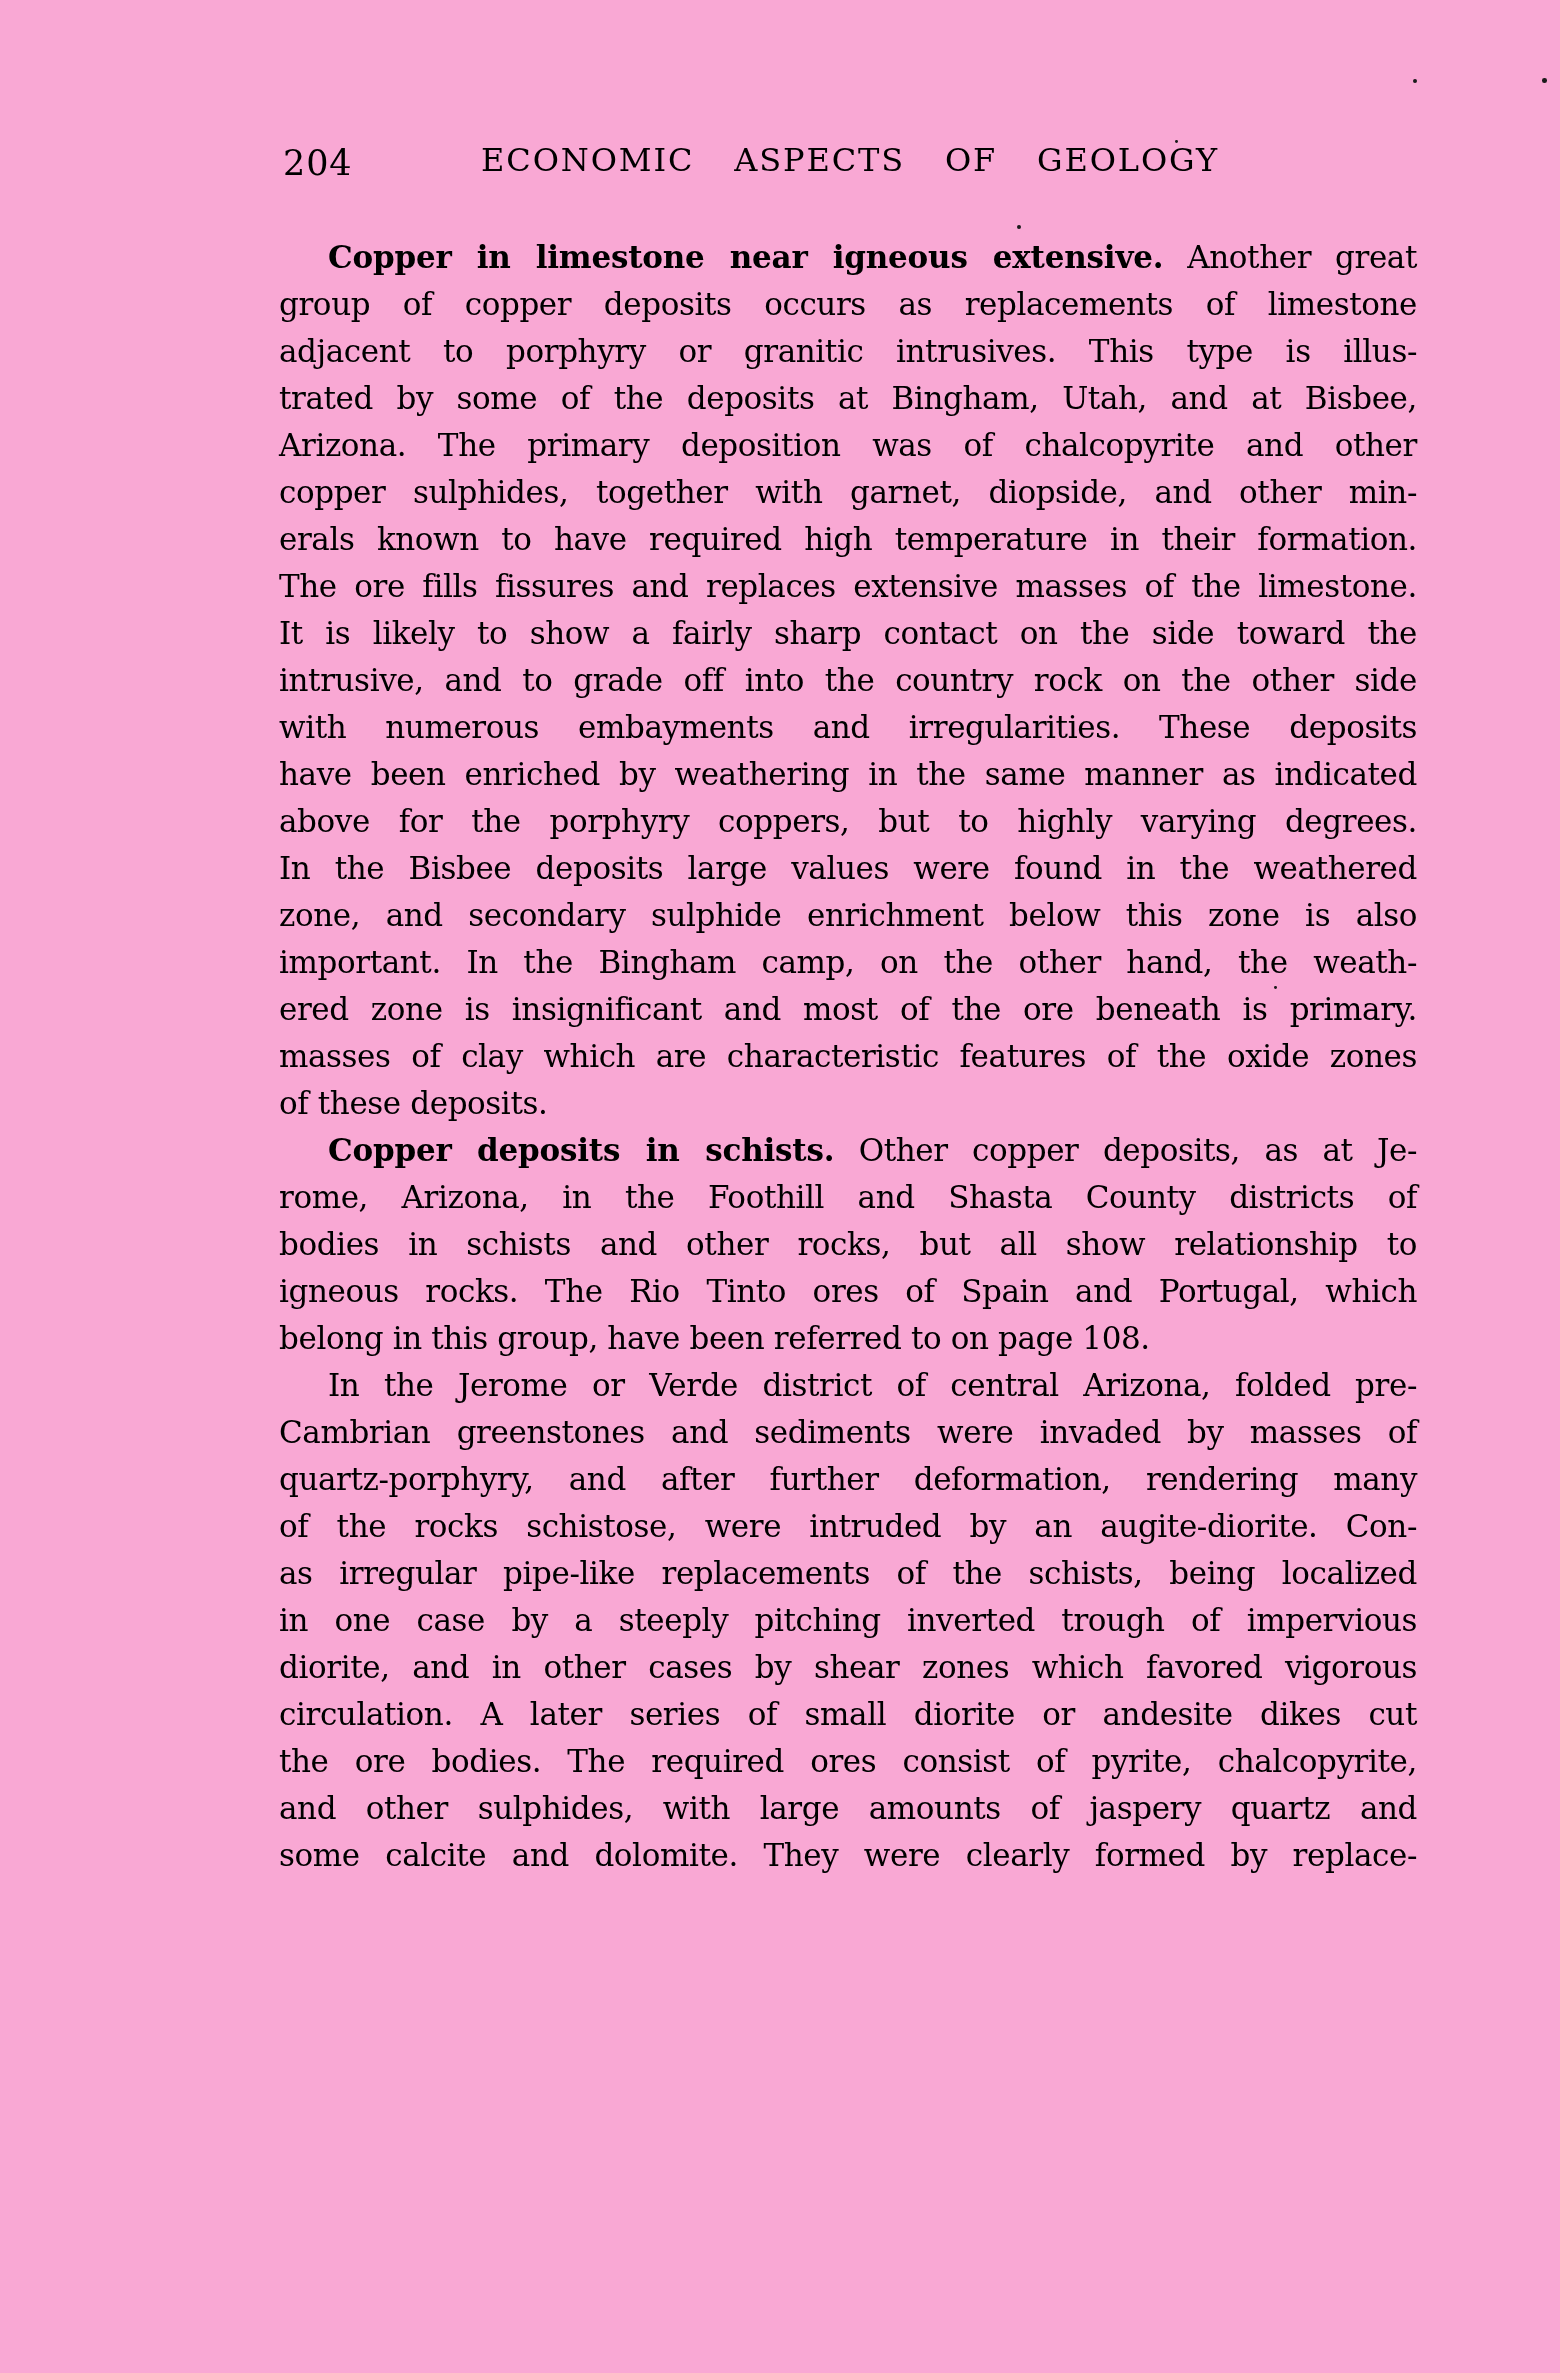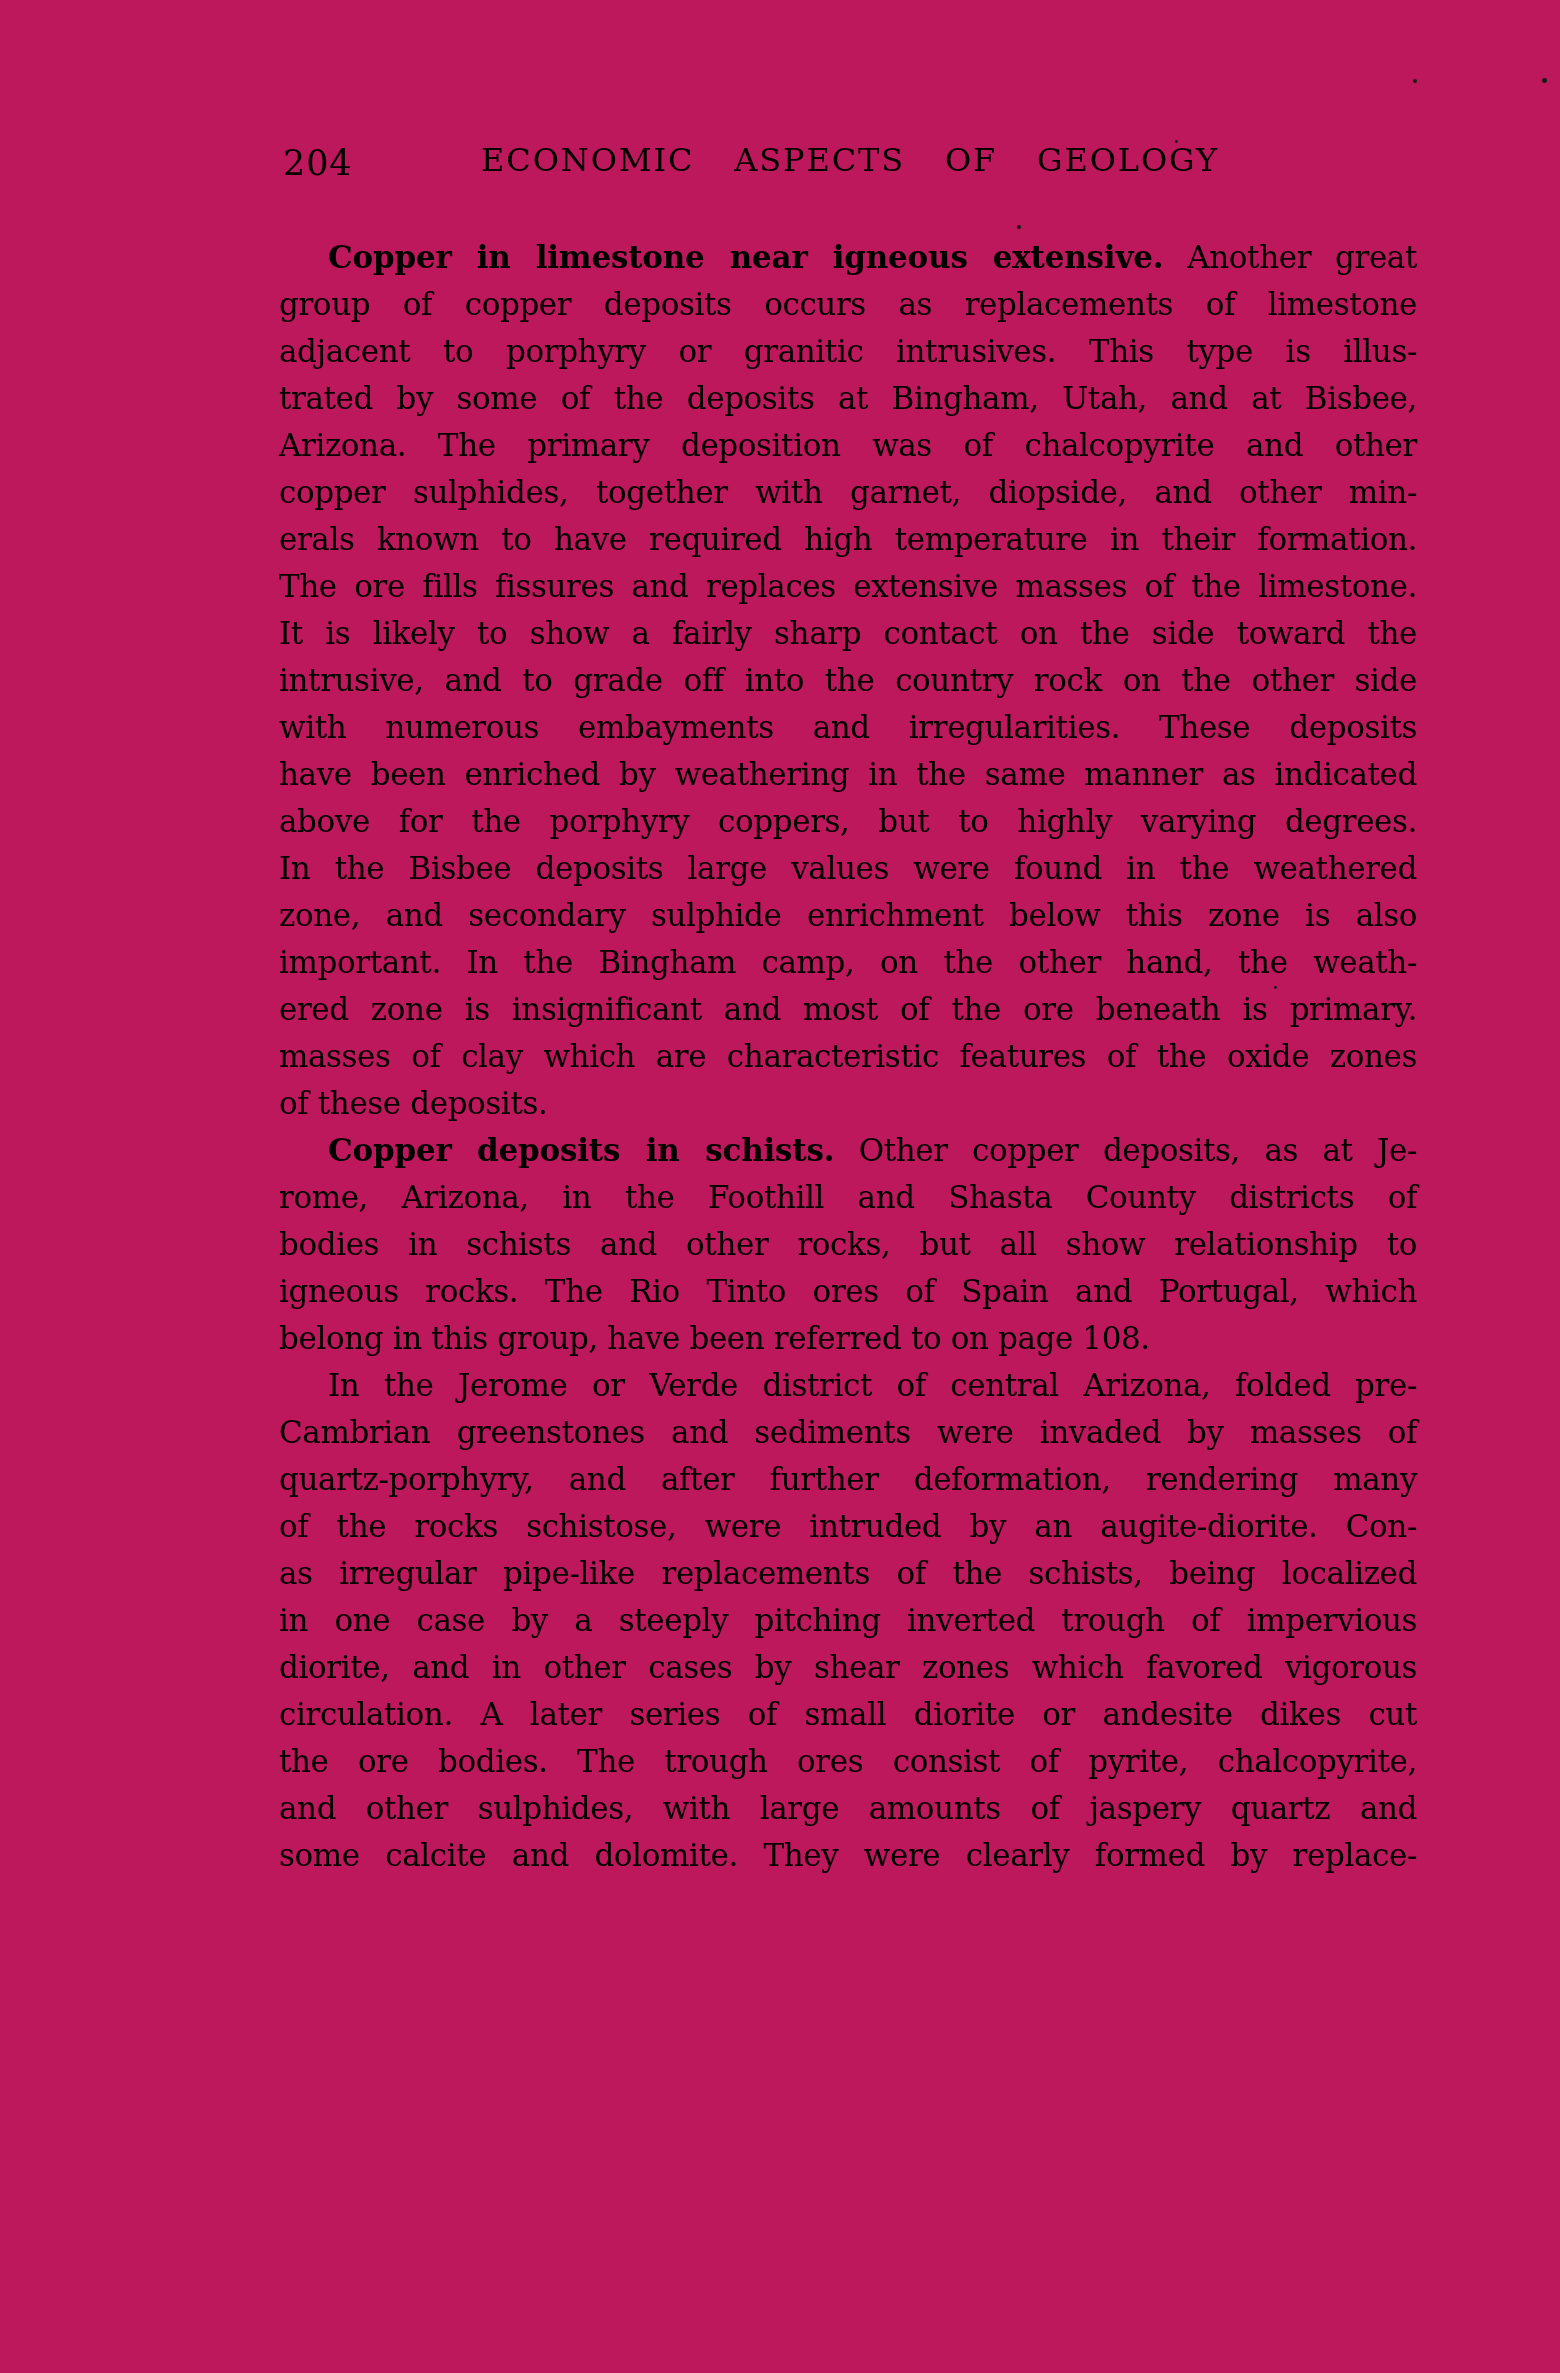--- a/index.html
+++ b/index.html
@@ -4,21 +4,21 @@
 <style>
   html, body {
     margin: 0;
     padding: 0;
     background: #ffffff;
   }
   #page {
     position: relative;
     width: 1561px;
     height: 2373px;
-    background: #be185d;
+    background: #f9a8d4;
     overflow: hidden;
     font-family: "DejaVu Serif", "Liberation Serif", serif;
     color: #000000;
   }
   
   #folio {
     position: absolute;
     left: 283px;
     top: 143px;
     font-size: 35px;
@@ -111,21 +111,21 @@
       </div>
       <div>
         <div class="line first">In the Jerome or Verde district of central Arizona, folded pre-</div>
         <div class="line">Cambrian greenstones and sediments were invaded by masses of</div>
         <div class="line">quartz-porphyry, and after further deformation, rendering many</div>
         <div class="line">of the rocks schistose, were intruded by an augite-diorite.  Con-</div>
         <div class="line">as irregular pipe-like replacements of the schists, being localized</div>
         <div class="line">in one case by a steeply pitching inverted trough of impervious</div>
         <div class="line">diorite, and in other cases by shear zones which favored vigorous</div>
         <div class="line">circulation.  A later series of small diorite or andesite dikes cut</div>
-        <div class="line">the ore bodies.  The trough ores consist of pyrite, chalcopyrite,</div>
+        <div class="line">the ore bodies.  The required ores consist of pyrite, chalcopyrite,</div>
         <div class="line">and other sulphides, with large amounts of jaspery quartz and</div>
         <div class="line">some calcite and dolomite.  They were clearly formed by replace-</div>
       </div>
     </div>
 <div class="speck" style="left: 1413px; top: 79px; width: 3.8px; height: 3.8px;"></div>
     <div class="speck" style="left: 1542px; top: 78px; width: 4.7px; height: 4.7px;"></div>
     <div class="speck" style="left: 1017px; top: 225px; width: 3.8px; height: 3.8px;"></div>
     <div class="speck" style="left: 1175px; top: 140px; width: 2.8px; height: 2.8px;"></div>
     <div class="speck" style="left: 1274px; top: 986px; width: 2.8px; height: 2.8px;"></div>
   </div>

